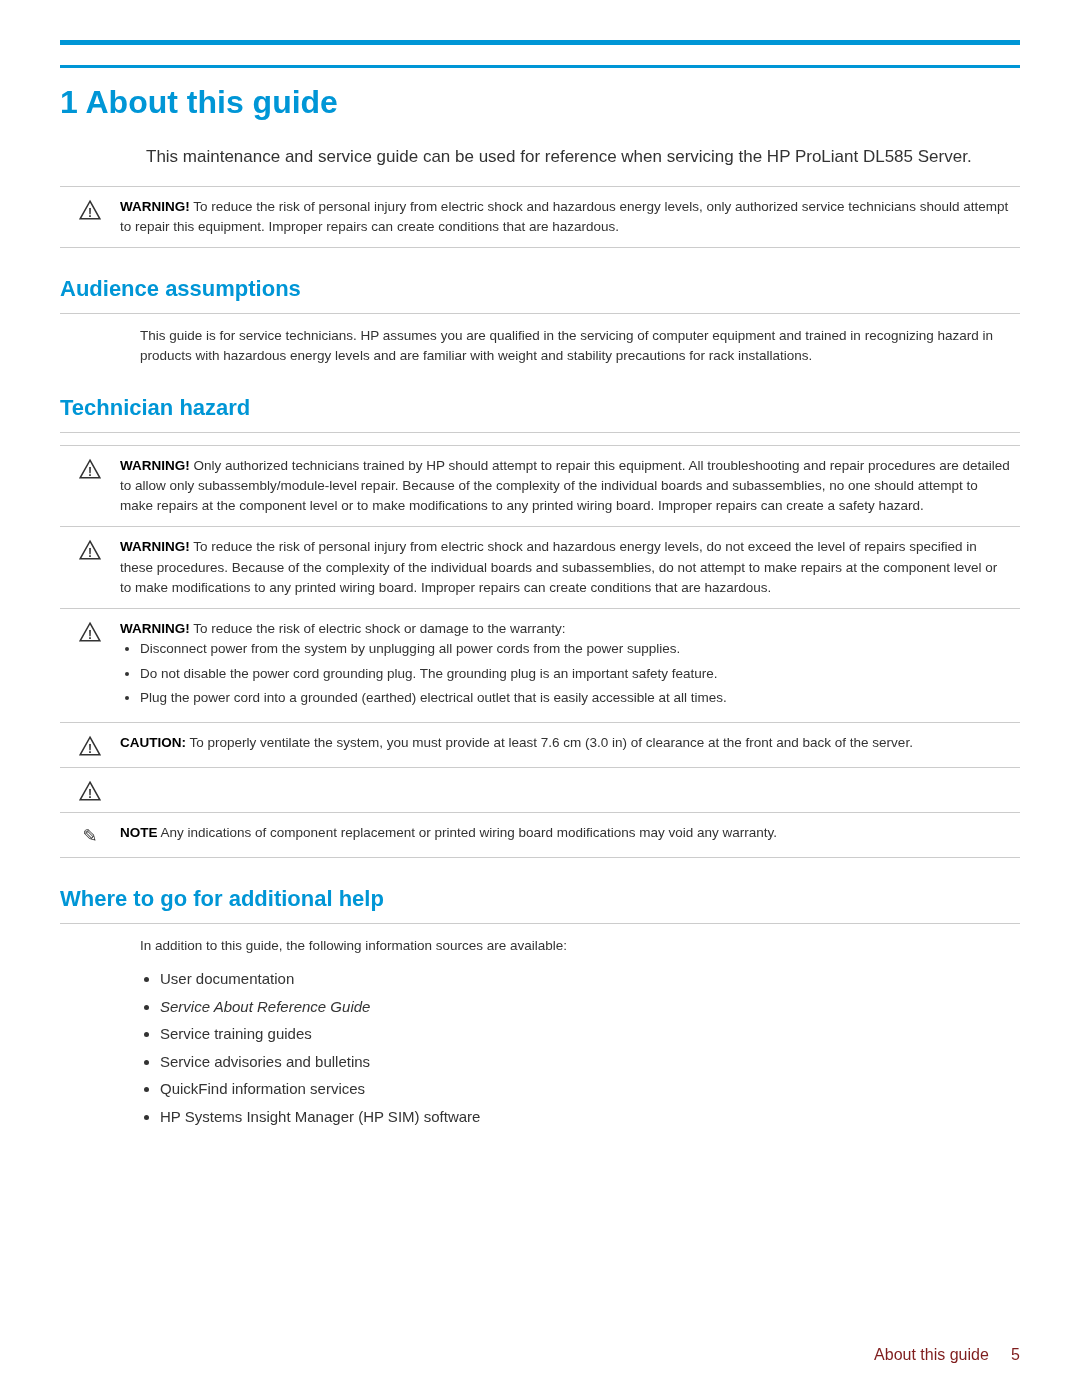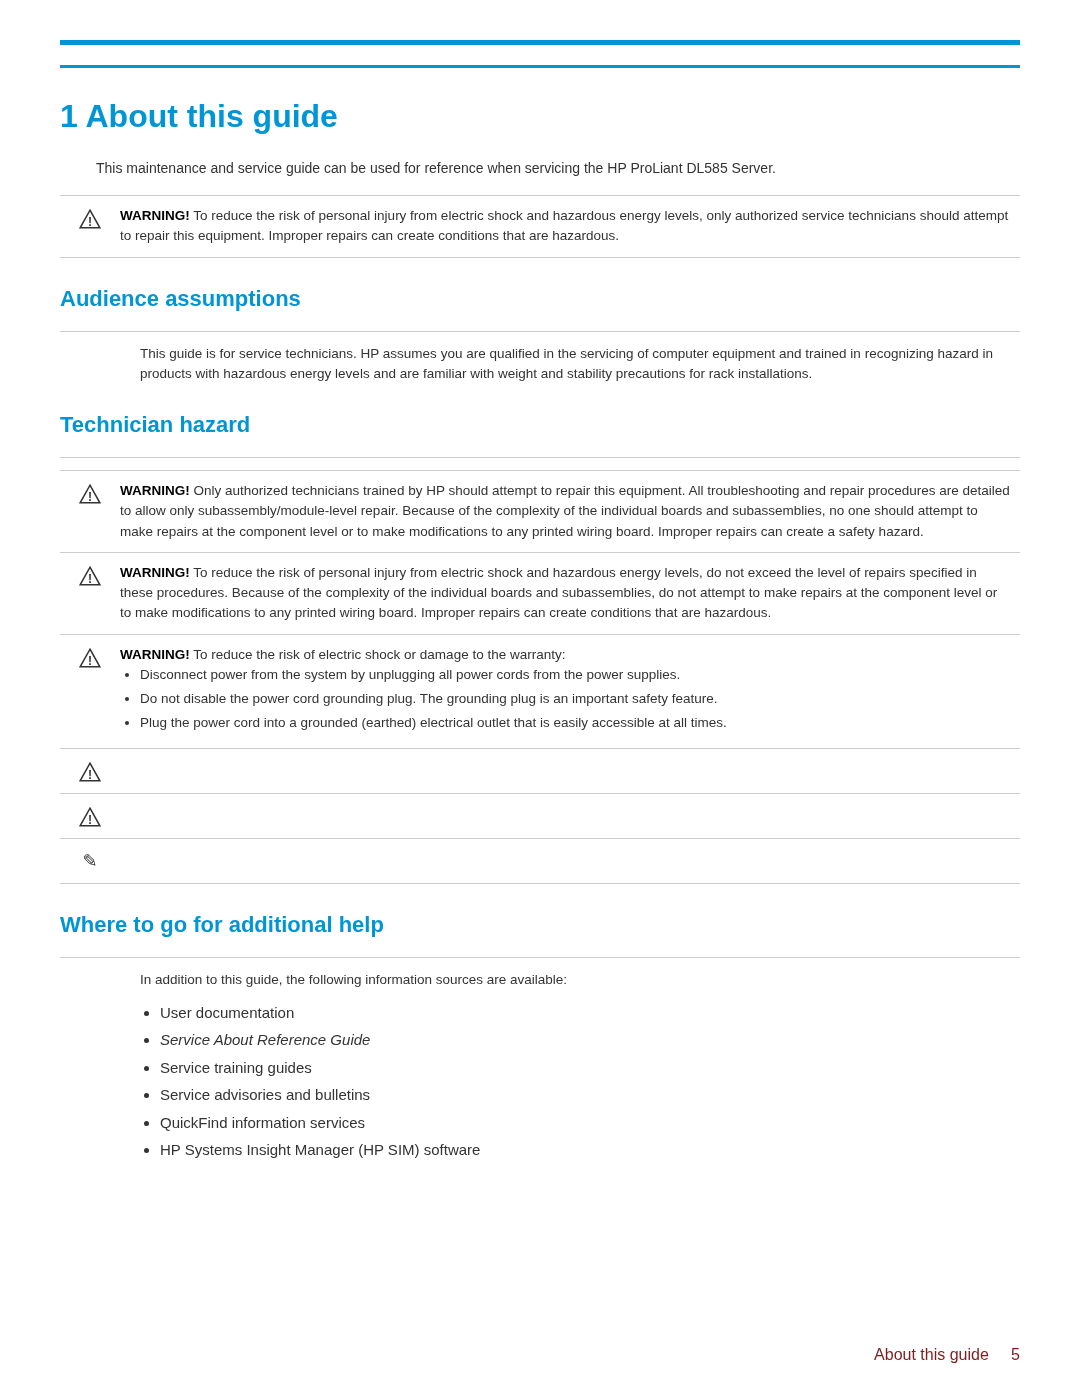--- a/index.html
+++ b/index.html
@@ -12,36 +12,36 @@
       min-height: 1397px;
       padding: 40px 60px 60px 60px;
       line-height: 1.5;
     }
 
     .chapter-title {
       font-size: 32px;
       font-weight: bold;
       color: #0096d6;
       border-top: 3px solid #0096d6;
-      padding-top: 24px;
+      padding-top: 10px;
       margin-bottom: 18px;
     }
 
     .intro-text {
-      margin-left: 36px;
+      margin-left: 86px;
       margin-bottom: 16px;
-      font-size: 14px;
+      font-size: 17px;
     }
 
     .section-heading {
       font-size: 22px;
       font-weight: bold;
       color: #0096d6;
       border-bottom: 1px solid #ccc;
-      padding-bottom: 16px;
+      padding-bottom: 8px;
       margin-top: 24px;
       margin-bottom: 12px;
     }
 
     .section-text {
       margin-left: 80px;
       margin-bottom: 12px;
       font-size: 13.5px;
     }
 
@@ -216,34 +216,42 @@
   </div>
 </div>
 
 <div class="notice-block">
   <div class="notice-icon">
     <svg class="triangle-icon" viewBox="0 0 100 90" xmlns="http://www.w3.org/2000/svg">
       <polygon points="50,5 95,85 5,85" fill="none" stroke="#333" stroke-width="7"></polygon>
       <text x="50" y="78" text-anchor="middle" font-size="55" font-weight="bold" fill="#333">!</text>
     </svg>
   </div>
+  <div class="notice-content">
+    <span class="caution-label">CAUTION:</span>
+    <span> </span><span>To properly ventilate the system, you must provide at least 7.6 cm (3.0 in) of clearance at the front and back of the server.</span>
+  </div>
 </div>
 
 <div class="notice-block">
   <div class="notice-icon">
     <svg class="triangle-icon" viewBox="0 0 100 90" xmlns="http://www.w3.org/2000/svg">
       <polygon points="50,5 95,85 5,85" fill="none" stroke="#333" stroke-width="7"></polygon>
       <text x="50" y="78" text-anchor="middle" font-size="55" font-weight="bold" fill="#333">!</text>
     </svg>
   </div>
 </div>
 
 <div class="notice-block">
   <div class="notice-icon">
     <div class="note-icon" style="font-size:18px; color:#333;">✎</div>
+  </div>
+  <div class="notice-content">
+    <span class="note-label">NOTE</span>
+    <span> </span><span>Any indications of component replacement or printed wiring board modifications may void any warranty.</span>
   </div>
 </div>
 
 <h2 class="section-heading">Where to go for additional help</h2>
 <p class="section-text">In addition to this guide, the following information sources are available:</p>
 
 <ul class="bullet-list">
   <li>User documentation</li>
   <li class="italic">Service About Reference Guide</li>
   <li>Service training guides</li>

